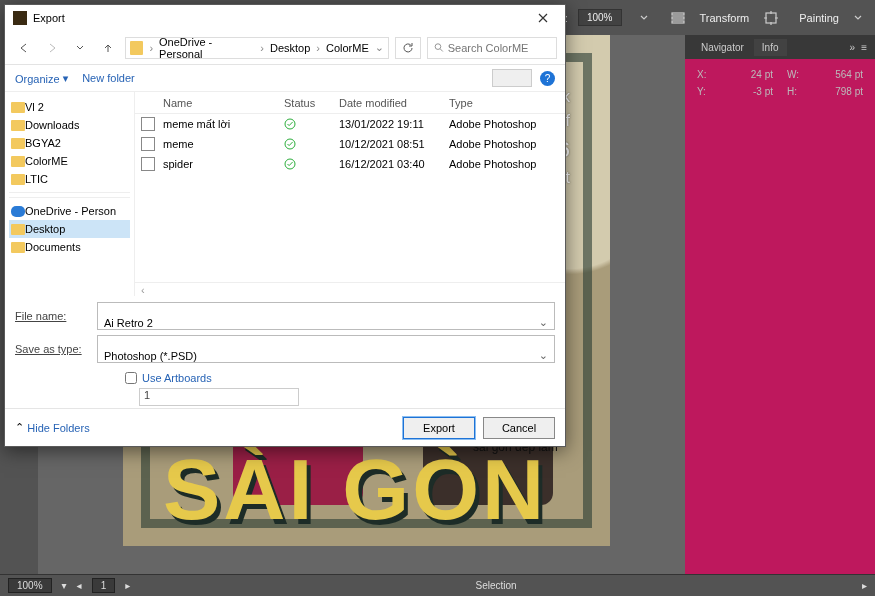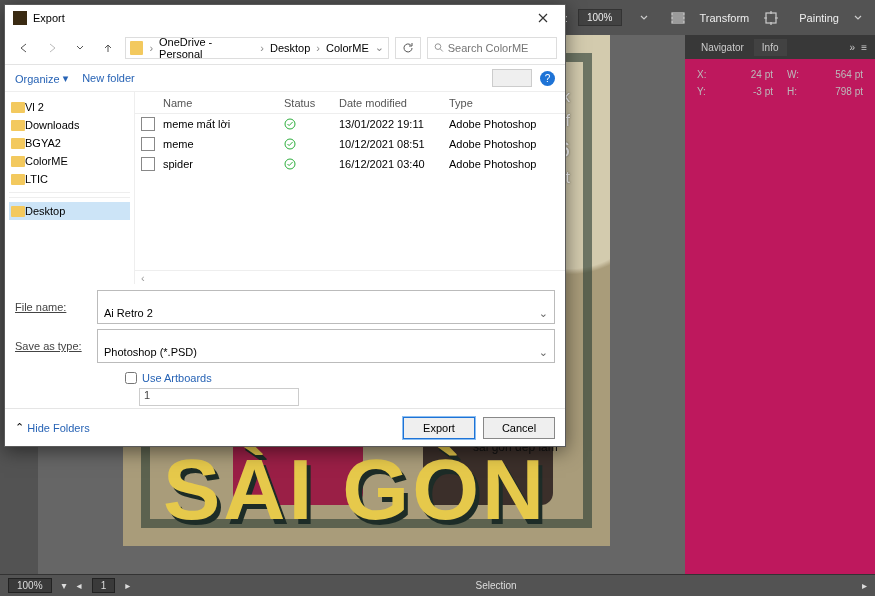--- a/index.html
+++ b/index.html
@@ -96,21 +96,21 @@
 .fl-head span { font-size:11px; }
 .fl-rows { flex:1; overflow:auto; }
 .fl-row { display:grid; grid-template-columns:22px 1fr 55px 110px 110px; height:20px; align-items:center; padding:0 6px; cursor:pointer; }
 .fl-row .doc-icon { width:14px; height:14px; background:#fff; border:1px solid #888; position:relative; }
 .fl-row .chk { color:#2cae3c; font-size:12px; text-align:center; }
 .fl-scrollhint { height:14px; border-top:1px solid #eee; display:flex; align-items:center; padding:0 6px; color:#999; }
 
 .dlg-fields { padding:6px 10px 2px 10px; }
 .fieldrow { display:flex; align-items:center; gap:8px; margin-bottom:5px; }
 .fieldrow label { width:74px; text-align:left; color:#444;text-decoration:underline; }
-.fieldrow .combo { flex:1; border:1px solid #bbb; height:28px; display:flex; align-items:flex-start; padding:16px 6px; }
+.fieldrow .combo { flex:1; border:1px solid #bbb; height:28px; display:flex; align-items:flex-end; padding:0 6px; }
 .fieldrow .combo .dd { margin-left:auto; color:#666; }
 
 .opts { padding:2px 10px 2px 120px; color:#444; }
 .opts .cbrow { display:flex; align-items:center; gap:5px; margin-bottom:4px; }
 .opts input[type=checkbox] { width:12px; height:12px; }
 .opts .radiogrp { margin-left:14px; }
 .opts .radiogrp div { display:flex; align-items:center; gap:5px; margin-bottom:4px; }
 .opts .rangebox { border:1px solid #ccc; width:160px; height:18px; padding:0 4px; margin-left:14px; }
 
 .dlg-footer { height:38px; display:flex; align-items:center; padding:0 10px; border-top:1px solid #e5e5e5; }
@@ -318,23 +318,31 @@
         <div class="node">
           <span class="folder"></span>
           <span class="lbl">ColorME</span>
         </div>
         <div class="node">
           <span class="folder"></span>
           <span class="lbl">LTIC</span>
         </div>
         <hr>
         <hr>
+        <div class="node">
+          <span class="cloud"></span>
+          <span class="lbl">OneDrive - Person</span>
+        </div>
         <div class="node sel">
           <span class="folder"></span>
           <span class="lbl">Desktop</span>
+        </div>
+        <div class="node">
+          <span class="folder"></span>
+          <span class="lbl">Documents</span>
         </div>
       </div>
     <div class="filelist">
       <div class="fl-head">
         <span></span>
         <span>Name</span>
         <span>Status</span>
         <span>Date modified</span>
         <span>Type</span>
       </div>

